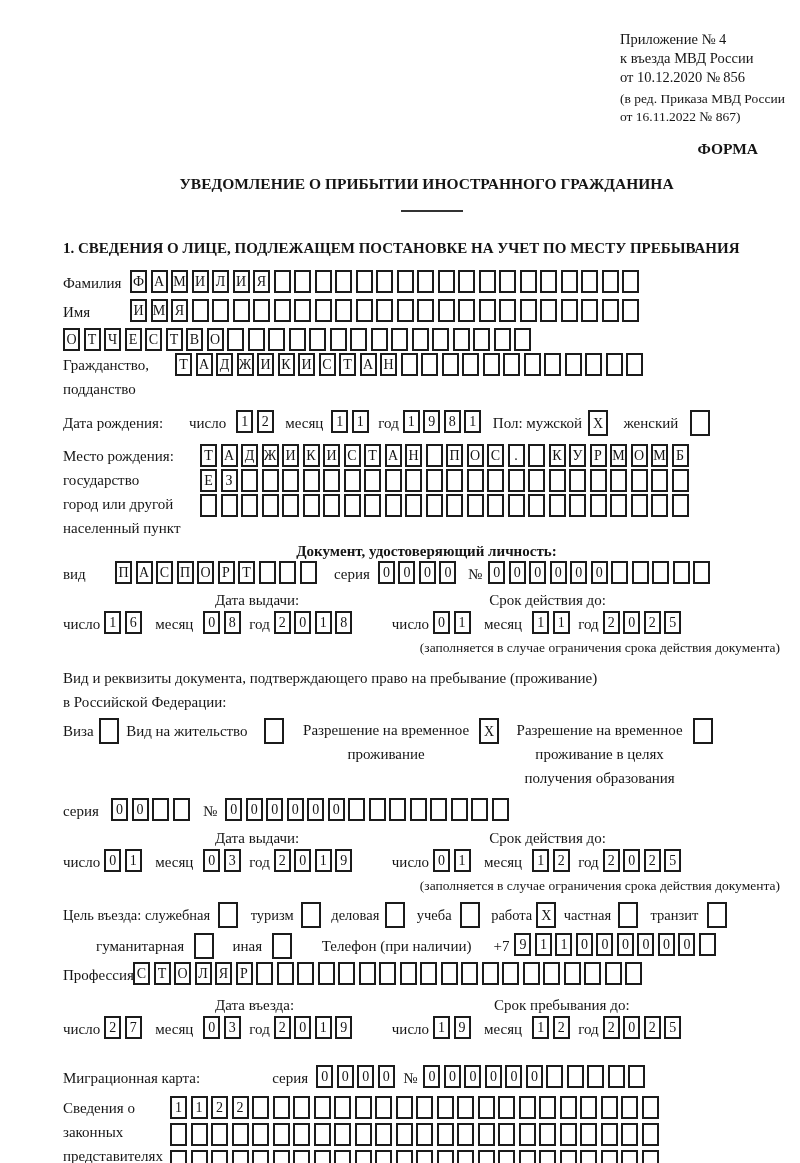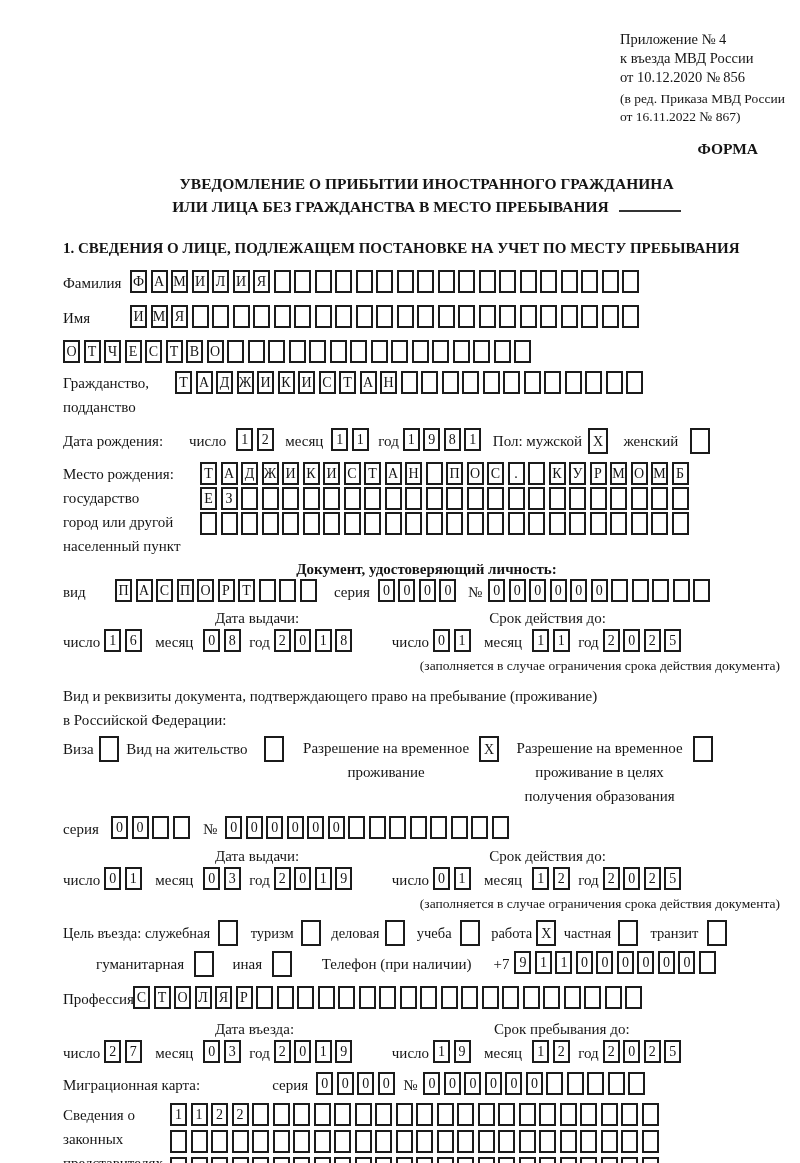--- a/index.html
+++ b/index.html
@@ -5,21 +5,21 @@
   *{box-sizing:border-box;margin:0;padding:0}
   html,body{background:#fff}
   body{font-family:"Liberation Serif","DejaVu Serif",serif;color:#151515}
   .page{width:800px;height:1163px;padding:30px 10px 0 63px;position:relative;overflow:hidden;background:#fff}
   .hdr{margin-left:557px;font-size:14.5px;line-height:19px}
   .hdr-sub{margin-left:557px;font-size:13.5px;line-height:18px;margin-top:3px}
   .forma{text-align:right;padding-right:32px;font-weight:bold;font-size:15.5px;margin-top:14px}
   .title{text-align:center;font-weight:bold;font-size:15.5px;line-height:23px;margin-top:14px}
   .blank{display:inline-block;width:62px;height:14px;border-bottom:2px solid #333;margin-left:10px}
   .sec{font-weight:bold;font-size:15px;margin-top:22px;white-space:nowrap}
-  .frow{display:flex;align-items:flex-start;margin-top:8px;white-space:nowrap}
+  .frow{display:flex;align-items:flex-start;margin-top:2px;white-space:nowrap}
   .lbl{font-size:15px;line-height:27px;flex-shrink:0}
   .lbl-col{font-size:15px;line-height:24px;flex-shrink:0}
   .boxes{display:inline-flex;flex-shrink:0}
   .box{flex:none;width:17px;height:23px;border:2px solid #1b1b1b;margin-right:3.5px;text-align:center;line-height:20px;font-size:14px;background:#fff}
   .cb .box{width:20px;height:26px;line-height:23px}
   .colstack{display:flex;flex-direction:column}
   .center-bold{font-weight:bold;font-size:15px;text-align:center;margin-top:3px}
   .note{font-size:13.5px;line-height:18px}
   .ctr{text-align:center}
   .para{font-size:15px;line-height:23px;margin-top:10px}
@@ -35,21 +35,21 @@
     <div>от 10.12.2020 № 856</div>
   </div>
   <div class="hdr-sub">
     <div>(в ред. Приказа МВД России</div>
     <div>от 16.11.2022 № 867)</div>
   </div>
   <div class="forma">ФОРМА</div>
 
   <div class="title">
     <div>УВЕДОМЛЕНИЕ О ПРИБЫТИИ ИНОСТРАННОГО ГРАЖДАНИНА</div>
-    <div><span>ИЛИ ЛИЦА БЕЗ ГРАЖДАНСТВА В МЕСТО ПРЕБЫВАНИЯ</span><span class="blank"></span></div>
+    <div><span class="blank"></span></div>
   </div>
 
   <div class="sec">1. СВЕДЕНИЯ О ЛИЦЕ, ПОДЛЕЖАЩЕМ ПОСТАНОВКЕ НА УЧЕТ ПО МЕСТУ ПРЕБЫВАНИЯ</div>
 
   <div class="frow" style="margin-top:13px">
     <span class="lbl" style="width:67px">Фамилия</span>
     <span class="boxes">
         <span class="box">Ф</span>
         <span class="box">А</span>
         <span class="box">М</span>
@@ -592,21 +592,21 @@
       </span>
     <span class="lbl" style="margin-left:5px">год</span>
     <span class="boxes" style="margin-left:4px">
         <span class="box">2</span>
         <span class="box">0</span>
         <span class="box">2</span>
         <span class="box">5</span>
       </span>
   </div>
 
-  <div class="frow" style="margin-top:5px">
+  <div class="frow" style="margin-top:22px">
     <span class="lbl">Миграционная карта:</span>
     <span class="lbl" style="margin-left:72px">серия</span>
     <span class="boxes" style="margin-left:8px">
         <span class="box">0</span>
         <span class="box">0</span>
         <span class="box">0</span>
         <span class="box">0</span>
       </span>
     <span class="lbl" style="margin-left:5px">№</span>
     <span class="boxes" style="margin-left:6px">

